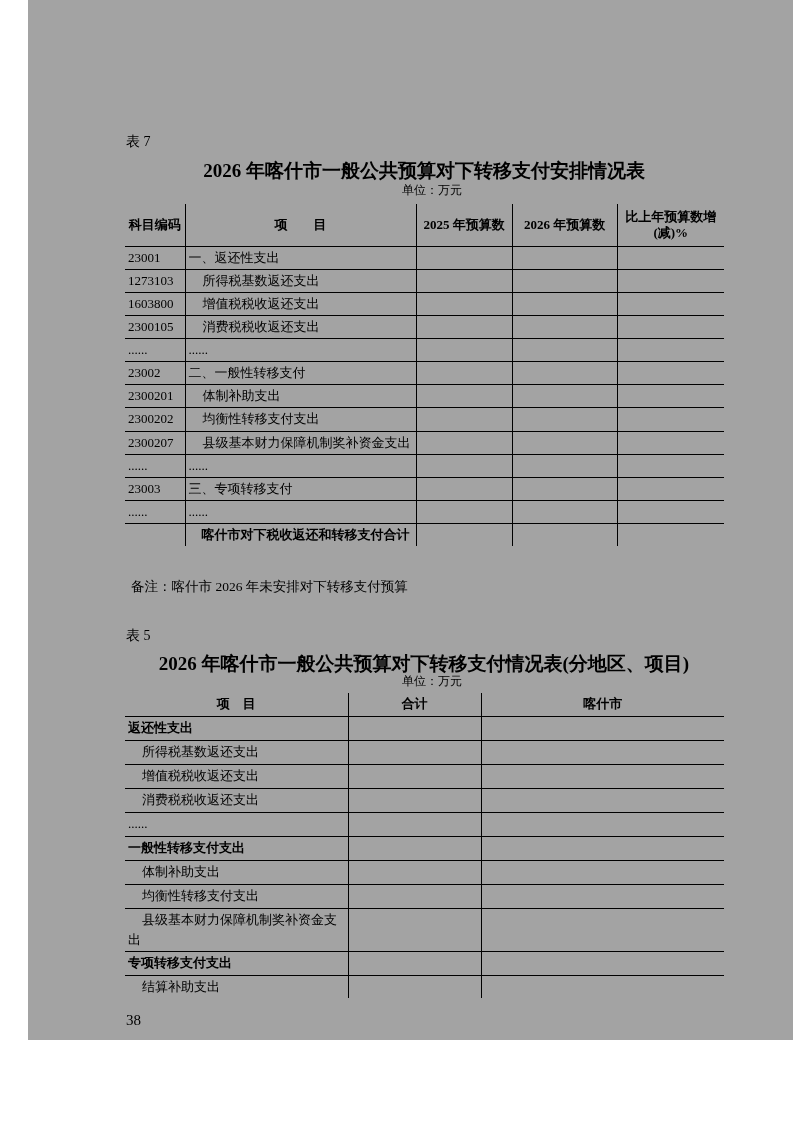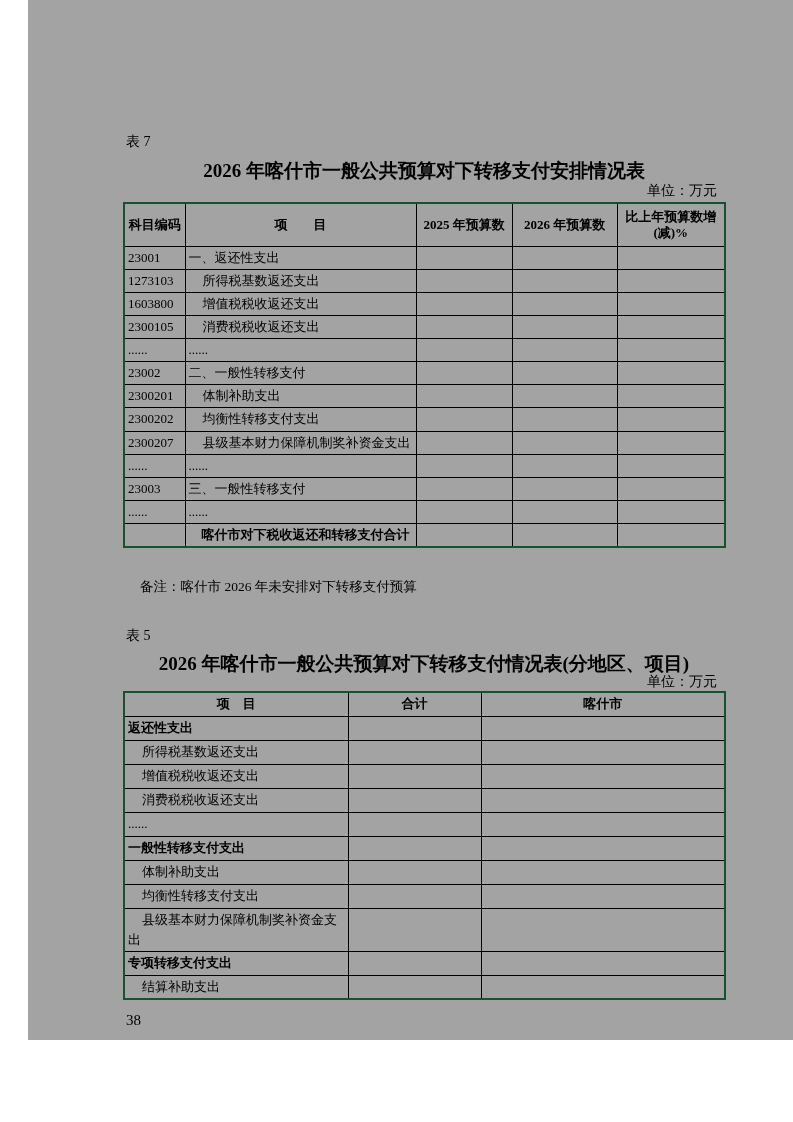--- a/index.html
+++ b/index.html
@@ -23,39 +23,39 @@
     font-size: 14px;
   }
   .tbl-title {
     left: 95px;
     width: 602px;
     text-align: center;
     font-weight: bold;
     font-size: 19px;
   }
   .tbl-unit {
-    left: 89px;
+    left: 104px;
     width: 600px;
-    text-align: right;
-    font-size: 14px;
+    text-align: center;
+    font-size: 12px;
   }
   .note-line {
-    left: 112px;
+    left: 103px;
     font-size: 13.5px;
   }
   .page-num {
     left: 98px;
     top: 1012px;
     font-size: 15px;
   }
 
   table.grid {
     border-collapse: collapse;
     table-layout: fixed;
-    border: 2px solid #14532d;
+    border: 2px solid #a3a3a3;
     font-size: 13px;
   }
   table.grid th, table.grid td {
     border: 1px solid #000;
     padding: 1px 3px;
     overflow: hidden;
     vertical-align: middle;
   }
   table.grid th {
     font-weight: bold;
@@ -173,21 +173,21 @@
         </tr>
         <tr>
           <td class="code">......</td>
           <td class="item dots">......</td>
           <td class="val"></td>
           <td class="val"></td>
           <td class="val"></td>
         </tr>
         <tr>
           <td class="code">23003</td>
-          <td class="item section">三、一般性转移支付</td>
+          <td class="item section">三、专项转移支付</td>
           <td class="val"></td>
           <td class="val"></td>
           <td class="val"></td>
         </tr>
         <tr>
           <td class="code">......</td>
           <td class="item dots">......</td>
           <td class="val"></td>
           <td class="val"></td>
           <td class="val"></td>

